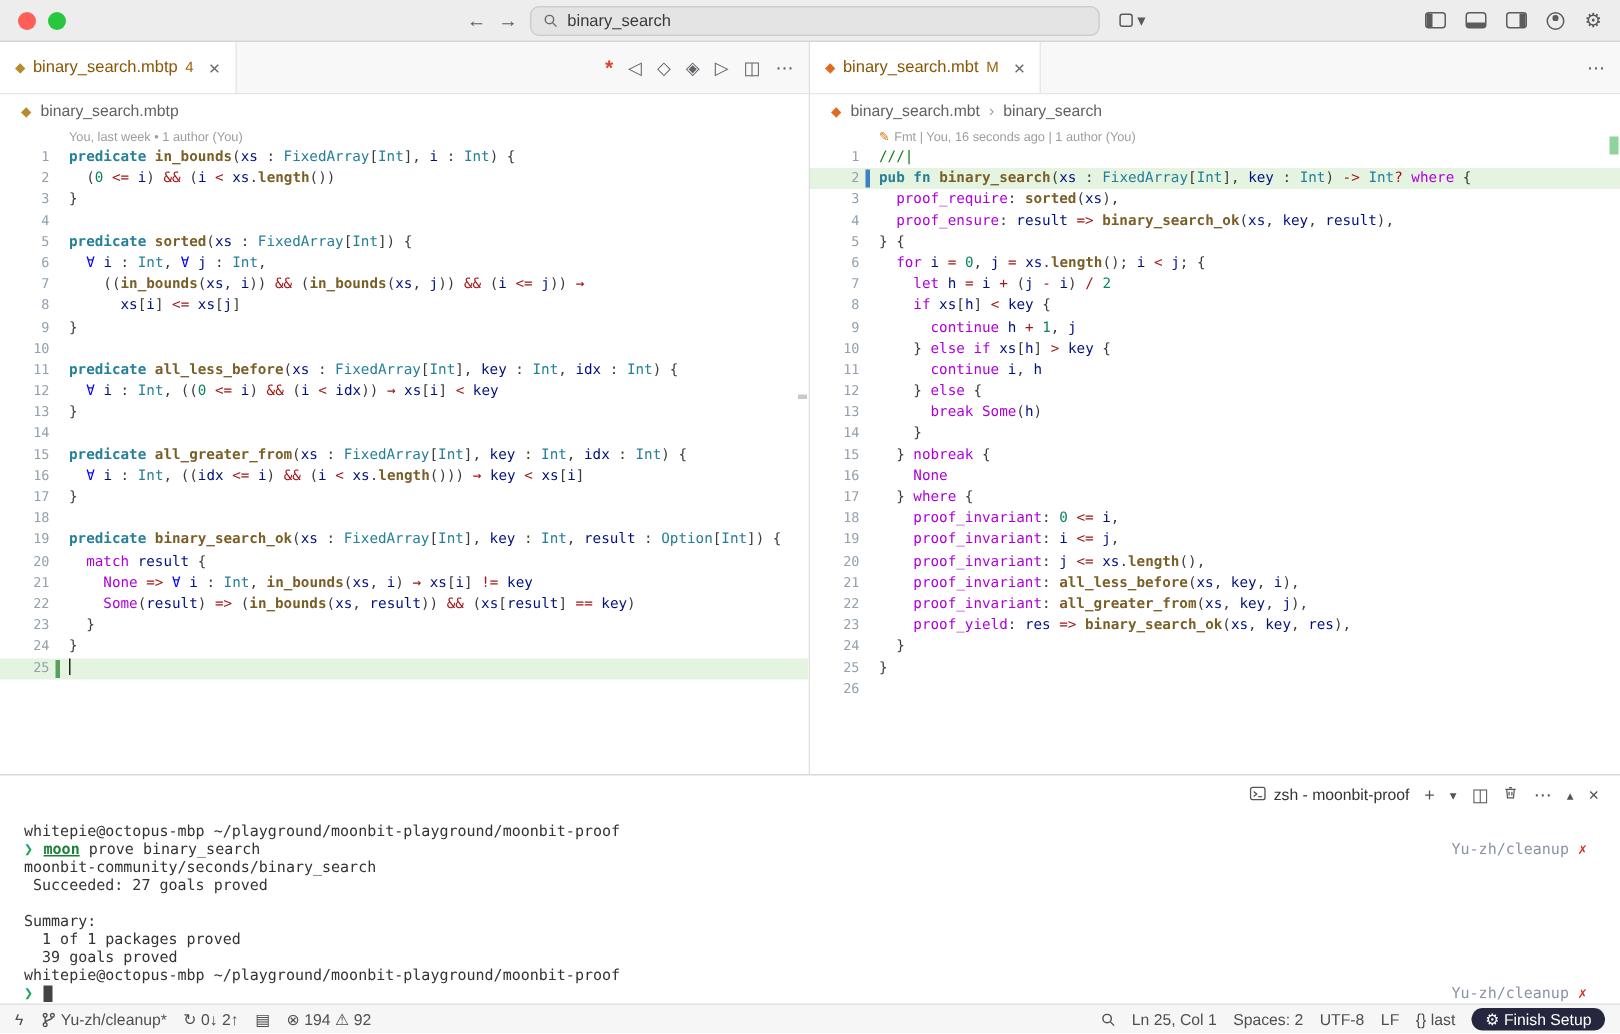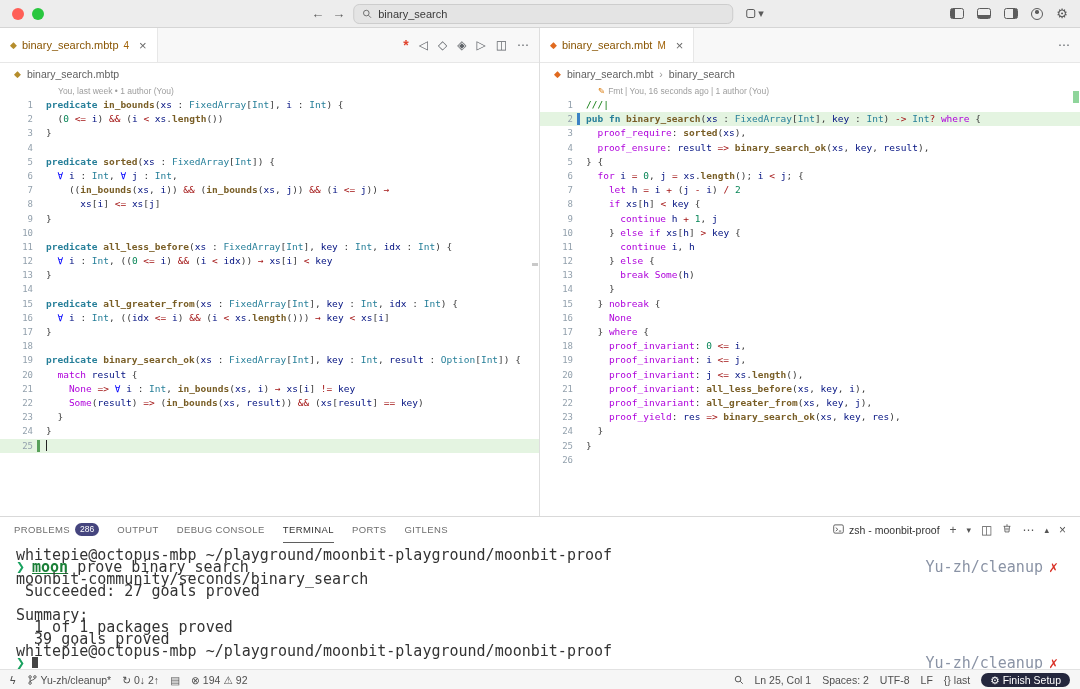--- a/index.html
+++ b/index.html
@@ -45,21 +45,21 @@
   .actions { margin-left:auto; display:flex; align-items:center; gap:10px; padding-right:10px; color:#5f6368; font-size:12px; }
   .act.red { color:#e0432d; font-weight:bold; font-size:14px; }
   .breadcrumb { flex:0 0 22px; display:flex; align-items:center; gap:6px; padding:0 14px; font-size:10.5px; color:#616161; background:#fff; }
   .bc-sep { color:#9a9a9a; }
 
   .codearea { flex:1 1 auto; position:relative; overflow:hidden; background:#fff;
               font-family:"DejaVu Sans Mono","DejaVu Sans",monospace; font-size:9.5px; }
   .code-row { display:flex; height:14.2px; line-height:14.2px; white-space:pre; position:relative; }
   .code-row .gutter { flex:0 0 46px; text-align:right; padding-right:13px; color:#93a1ad; font-size:9px; }
   .code-row .code { color:#3b3b3b; }
-  .ann-row { height:13px; line-height:13px;margin-left:12px; }
+  .ann-row { height:13px; line-height:13px; }
   .ann-row .ann { color:#9d9d9d; font-family:"Liberation Sans",sans-serif; font-size:8.5px; }
   .ann-ico { color:#d97706; margin-right:3px; font-size:8.5px; }
   .hl-row { background:#e4f4e1; }
   .chg { position:absolute; left:37px; top:1px; bottom:1px; width:3px; }
   .chg-mod { background:#3b82c4; }
   .chg-add { background:#58a05a; }
   .caret { display:inline-block; width:1px; height:11px; background:#222; vertical-align:-2px; margin-right:-1px; }
   .ruler { position:absolute; top:0; right:1px; width:8px; height:100%; }
   .ruler i { position:absolute; right:0; width:6px; display:block; }
 
@@ -78,21 +78,21 @@
 
   
   .panel { flex:0 0 152px; border-top:1px solid #d9d9d9; background:#fff; display:flex; flex-direction:column; }
   .paneltabs { flex:0 0 26px; display:flex; align-items:stretch; padding:0 14px; }
   .pt-items { display:flex; gap:18px; align-items:stretch; }
   .ptab { display:flex; align-items:center; gap:5px; font-size:9.5px; letter-spacing:.4px; color:#6e6e6e; border-bottom:1.5px solid transparent; }
   .ptab.active { color:#333; border-bottom-color:#5f5f5f; }
   .pbadge { background:#45457e; color:#fff; border-radius:8px; padding:0 5px; font-size:8.5px; height:13px; line-height:13px; letter-spacing:0; }
   .panel-controls { margin-left:auto; display:flex; align-items:center; gap:10px; color:#555; font-size:12px; }
   .term-chip { display:flex; align-items:center; gap:5px; font-size:10.5px; color:#333; }
-  .terminal { flex:1 1 auto; padding:6px 22px 0 16px; font-family:"DejaVu Sans Mono","DejaVu Sans",monospace; font-size:15px; color:#333; }
+  .terminal { flex:1 1 auto; padding:6px 22px 0 16px; font-family:"DejaVu Sans Mono","DejaVu Sans",monospace; font-size:10px; color:#333; }
   .tline { display:flex; height:12px; line-height:12px; white-space:pre; }
   .prompt { color:#1aa260; font-weight:bold; margin-right:7px; }
   .cmd { color:#1a7f37; font-weight:bold; text-decoration:underline; }
   .tright { margin-left:auto; color:#8a93a5; }
   .tx { color:#d93025; margin-left:6px; }
   .tcursor { display:inline-block; width:5.5px; height:11px; background:#444; vertical-align:-1px; }
 
   
   .statusbar { flex:0 0 20px; background:#f6f6f6; border-top:1px solid #e2e2e2; display:flex; align-items:center; justify-content:space-between; padding:0 10px; font-size:10.5px; color:#4f4f4f; }
   .sb-group { display:flex; align-items:center; gap:11px; }
@@ -249,41 +249,20 @@
           <div class="ruler">
             <i style="top:6px;height:12px;background:#8fd59b"></i>
           </div>
         </div>
     </div>
 
   </div>
 
   <div class="panel">
     <div class="paneltabs">
-      <div class="pt-items" id="panel-tabs-items">
-          <span class="ptab">
-            <span class="ptab-label">PROBLEMS</span>
-            <span class="pbadge">286</span>
-          </span>
-          <span class="ptab">
-            <span class="ptab-label">OUTPUT</span>
-          </span>
-          <span class="ptab">
-            <span class="ptab-label">DEBUG CONSOLE</span>
-          </span>
-          <span class="ptab active">
-            <span class="ptab-label">TERMINAL</span>
-          </span>
-          <span class="ptab">
-            <span class="ptab-label">PORTS</span>
-          </span>
-          <span class="ptab">
-            <span class="ptab-label">GITLENS</span>
-          </span>
-        </div>
       <div class="panel-controls">
         <span class="term-chip">
           <span><svg width="11" height="10" viewBox="0 0 16 14" fill="none" stroke="#555" stroke-width="1.3">
                 <rect x="1" y="1" width="14" height="12" rx="2"></rect>
                 <path d="M4 5l3 2.5L4 10M8.5 10H12"></path>
               </svg></span>
           <span>zsh - moonbit-proof</span>
         </span>
         <span>+</span>
         <span style="font-size:9px">▾</span>

